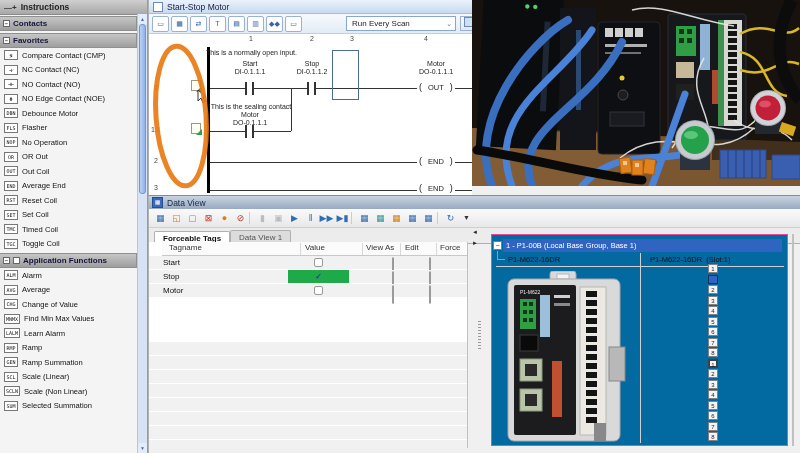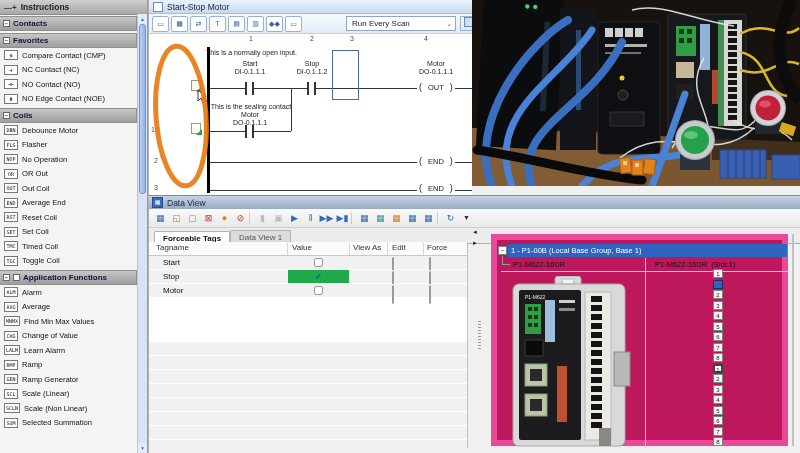--- a/index.html
+++ b/index.html
@@ -46,37 +46,37 @@
   .dv-title{height:13px;background:linear-gradient(#c9d4e2,#98a9c0);display:flex;align-items:center;gap:4px;padding-left:3px;font-size:8.5px;color:#152544;}
   .dv-title .ic{width:9px;height:9px;background:#3a6ab8;border:1px solid #23508f;color:#fff;font-size:6px;line-height:8px;text-align:center;}
   .dv-tools{height:18px;background:linear-gradient(#fafafa,#e8e8e8);border-bottom:1px solid #cfcfcf;display:flex;align-items:center;gap:1px;padding-left:4px;}
   .ti{width:15px;height:14px;font-size:9px;line-height:14px;text-align:center;}
   .ti.blue{color:#2e6db4}.ti.orange{color:#d2801e}.ti.red{color:#c0392b}.ti.gray{color:#888}.ti.dis{color:#bcbcbc}.ti.teal{color:#2e9a9a}.ti.plain{color:#333;font-size:7px}
   .ti.sep{width:4px;border-left:1px solid #ccc;height:12px;}
   .dv-tabs{height:15px;display:flex;align-items:flex-end;padding-left:5px;border-bottom:1px solid #b0b0b0;background:#ececec;}
   .tab{font-size:8px;padding:2px 8px 1px;border:1px solid #b0b0b0;border-bottom:none;background:#dcdcdc;color:#555;border-radius:2px 2px 0 0;}
   .tab.active{background:#fff;color:#111;font-weight:bold;position:relative;top:1px;}
   .dv-table{position:absolute;left:0;top:46px;width:318px;bottom:5px;background:#fff;border-right:1px solid #c0c0c0;overflow:hidden;}
-  .dv-thead{height:13px;border-bottom:1px solid #c8c8c8;background:#fbfbfb;position:relative;font-size:8px;color:#333;}
+  .dv-thead{height:13px;border-bottom:1px solid #c8c8c8;background:#fbfbfb;position:relative;font-size:8px;color:#333;margin-left:13px;}
   .dv-thead span{position:absolute;top:1px;}
   .dv-row{height:14px;position:relative;background:#f1f1f1;border-bottom:1px solid #fff;box-sizing:border-box;}
   .c-tag{position:absolute;left:14px;top:2px;font-size:8px;color:#111;}
   .c-val{position:absolute;left:139px;top:0;width:61px;height:13px;display:flex;align-items:center;justify-content:center;}
   .c-val.on{background:#1faa4a;}
   .cb{width:9px;height:9px;border:1px solid #9a9a9a;background:#fff;border-radius:2px;box-sizing:border-box;}
   .c-val .tick{display:none;font-size:8px;color:#1b3f8f;font-weight:bold;}
   .c-val.on .tick{display:block;}
   .c-edit{position:absolute;left:243px;top:2px;}
   .c-force{position:absolute;left:280px;top:2px;}
   .colline{position:absolute;top:0;bottom:0;width:1px;background:#d8d8d8;}
   .dv-stripes{position:absolute;left:0;right:0;bottom:0;background:repeating-linear-gradient(#f1f1f1 0 13px,#ffffff 13px 14px);}
   .splitgrip{position:absolute;left:329px;top:125px;width:3px;height:28px;background:repeating-linear-gradient(#9a9a9a 0 1px,transparent 1px 3px);}
   .tabarr{position:absolute;font-size:6px;color:#222;}
   
-  #hwpanel{position:absolute;left:342px;top:38px;width:297px;height:212px;background:#be185d;border:6px solid #ec4899;box-sizing:border-box;}
+  #hwpanel{position:absolute;left:342px;top:38px;width:297px;height:212px;background:#0369a1;border:1px solid #ec4899;box-sizing:border-box;}
   .hw-bar{position:absolute;left:11px;top:4px;width:279px;height:13px;background:#2f64c1;color:#fff;font-size:7.5px;line-height:13px;padding-left:3px;box-sizing:border-box;white-space:nowrap;overflow:hidden;}
   .hw-expand{position:absolute;left:1px;top:6px;width:9px;height:9px;background:#fff;border:1px solid #808080;font-size:7px;line-height:7px;text-align:center;color:#333;box-sizing:border-box;}
   .hw-elbow{position:absolute;left:5px;top:16px;width:7px;height:8px;border-left:1px solid #999;border-bottom:1px solid #999;}
   .hw-lbl{position:absolute;font-size:7.5px;color:#111;white-space:nowrap;}
   .hw-div{position:absolute;background:#d0d0d0;}
   .io-col{position:absolute;left:216px;top:29px;display:flex;flex-direction:column;gap:1.5px;}
   .io{width:10px;height:9px;border:1px solid #808080;background:#f4f4f4;font-size:6px;line-height:8px;text-align:center;color:#222;box-sizing:border-box;}
   .io.on{background:#2f64c1;border-color:#16325f;}
   .io.sel{border:2px solid #404040;}
 </style>
@@ -115,24 +115,20 @@
           <div class="sb-item">
             <span class="sb-ico">⊣⊢</span>
             <span class="sb-lbl">NO Contact  (NO)</span>
           </div>
 
           <div class="sb-item">
             <span class="sb-ico">Φ</span>
             <span class="sb-lbl">NO Edge Contact  (NOE)</span>
           </div>
         </div>
-      <div class="sb-hdr">
-        <span class="boxminus">−</span>
-        <span>Coils</span>
-      </div>
       <div>
 
           <div class="sb-item">
             <span class="sb-ico">DBN</span>
             <span class="sb-lbl">Debounce Motor</span>
           </div>
 
           <div class="sb-item">
             <span class="sb-ico">FLS</span>
             <span class="sb-lbl">Flasher</span>
@@ -189,43 +185,43 @@
             <span class="sb-ico">ALM</span>
             <span class="sb-lbl">Alarm</span>
           </div>
 
           <div class="sb-item">
             <span class="sb-ico">AVG</span>
             <span class="sb-lbl">Average</span>
           </div>
 
           <div class="sb-item">
+            <span class="sb-ico">CHG</span>
+            <span class="sb-lbl">Change of Value</span>
+          </div>
+
+          <div class="sb-item">
             <span class="sb-ico">MNMX</span>
             <span class="sb-lbl">Find Min Max Values</span>
           </div>
 
           <div class="sb-item">
-            <span class="sb-ico">CHG</span>
-            <span class="sb-lbl">Change of Value</span>
-          </div>
-
-          <div class="sb-item">
             <span class="sb-ico">LALM</span>
             <span class="sb-lbl">Learn Alarm</span>
           </div>
 
 
           <div class="sb-item">
             <span class="sb-ico">RMP</span>
             <span class="sb-lbl">Ramp</span>
           </div>
 
           <div class="sb-item">
             <span class="sb-ico">GEN</span>
-            <span class="sb-lbl">Ramp Generator</span>
+            <span class="sb-lbl">Ramp Summation</span>
           </div>
 
           <div class="sb-item">
             <span class="sb-ico">SCL</span>
             <span class="sb-lbl">Scale (Linear)</span>
           </div>
 
           <div class="sb-item">
             <span class="sb-ico">SCLN</span>
             <span class="sb-lbl">Scale (Non Linear)</span>

